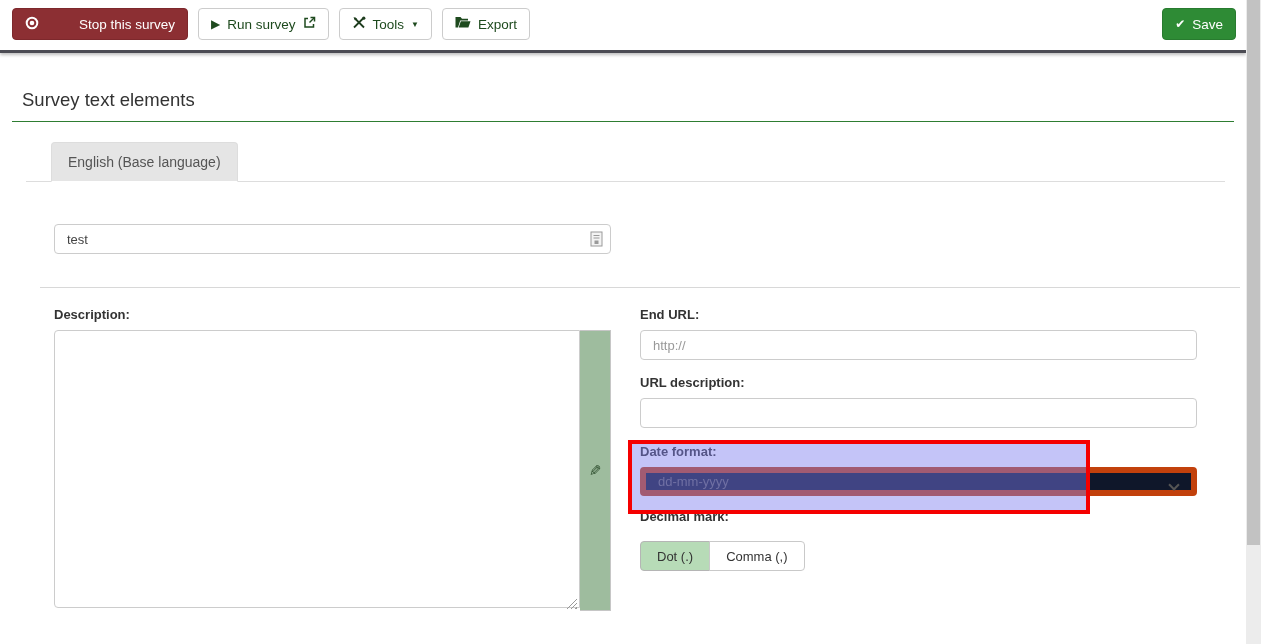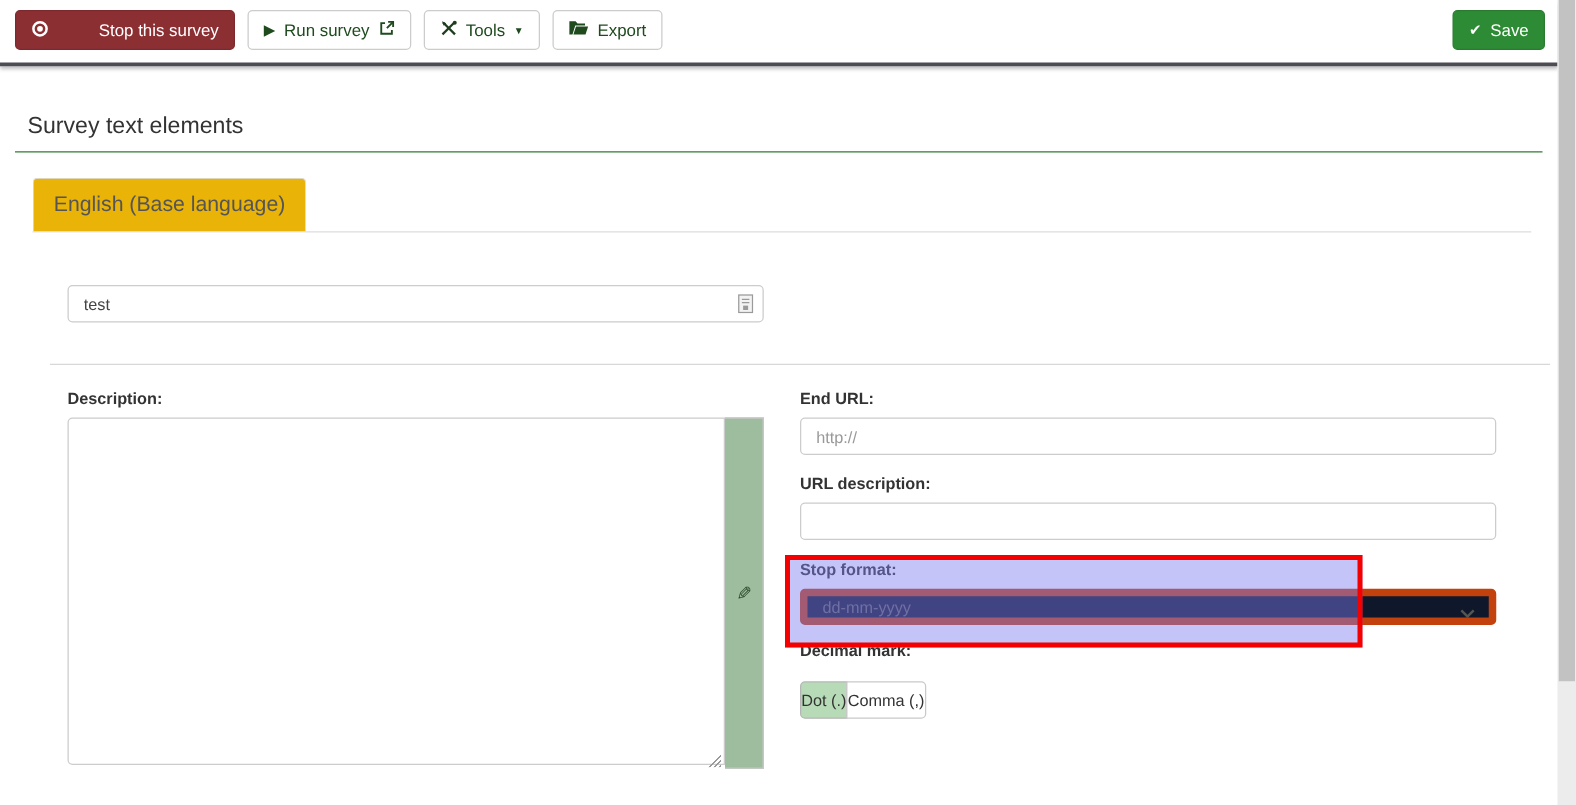--- a/index.html
+++ b/index.html
@@ -19,23 +19,23 @@
   .tb-btn.save { background: #2e8b35; border-color: #287b2f; color: #fff; margin: 0; }
   .spacer { margin-left: auto; }
   .glyph { display: inline-block; line-height: 1; }
   .caret { font-size: 8px; position: relative; top: 1px; }
 
   
   .content { padding-top: 36px; }
   h1.page-title { font-size: 18.5px; font-weight: 400; color: #333; margin-left: 22px; }
   hr.title-rule { border: none; border-top: 1px solid #2e7d32; margin: 10px 12px 0 12px; }
   .tabs { margin: 20px 21px 0 26px; border-bottom: 1px solid #ddd; }
-  .tab { display: inline-block; padding: 11px 16px; font-size: 17px; color: #555;
-    background: #eab308; border: 1px solid #ddd; border-bottom: 1px solid #fff;
-    border-radius: 4px 4px 0 0; margin-bottom: -1px; cursor: pointer; }
+  .tab { display: inline-block; padding: 11px 16px; font-size: 14px; color: #555;
+    background: #e5e5e5; border: 1px solid #ddd; border-bottom: 1px solid #fff;
+    border-radius: 4px 4px 0 0; margin-bottom: -1px; cursor: pointer; margin-left: 25px; }
 
   
   .form { margin: 0 49px 0 54px; padding-top: 42px; }
   .field-label { display: block; font-size: 13px; font-weight: bold; color: #333;
     margin-bottom: 9px; line-height: 13px; }
   .txt-input { width: 100%; height: 30px; border: 1px solid #ccc; border-radius: 4px;
     padding: 0 12px; font-size: 13px; color: #444; font-family: "Liberation Sans", sans-serif;
     background: #fff; outline: none; }
   .txt-input::placeholder { color: #999; }
   .half { width: 557px; }
@@ -72,21 +72,21 @@
   .chevron { position: absolute; right: 13px; top: 8px; width: 8px; height: 8px;
     border-right: 2px solid #555; border-bottom: 2px solid #555; transform: rotate(45deg); }
 
   
   .highlight-box { position: absolute; left: -12px; top: -5px; width: 462px; height: 74px;
     background: rgba(124,124,240,0.45); border: 4px solid #f50000; z-index: 10;
     pointer-events: none; }
 
   
   .btn-group { display: inline-flex; margin-top: 9px; }
-  .toggle-btn { height: 30px; padding: 0 0; font-size: 13px; color: #333;
+  .toggle-btn { height: 30px; padding: 0 16px; font-size: 13px; color: #333;
     background: #fff; border: 1px solid #b5b5b5; cursor: pointer;
     display: inline-flex; align-items: center; font-family: "Liberation Sans", sans-serif; }
   .toggle-btn:first-child { border-radius: 4px 0 0 4px; }
   .toggle-btn:last-child { border-radius: 0 4px 4px 0; margin-left: -1px; border-color: #c9c9c9; }
   .toggle-btn.selected { background: #b7dbb7; }
 
   
   .scrollbar { position: absolute; top: 0; right: 0; width: 15px; height: 644px;
     background: #ececec; }
   .scroll-thumb { position: absolute; top: 0; left: 1px; width: 13px; height: 545px;
@@ -199,21 +199,21 @@
               <input class="txt-input" type="text" placeholder="http://" style="">
             </div>
 
             <div class="fgroup gap16">
               <label class="field-label">URL description:</label>
               <input class="txt-input" type="text" style="">
             </div>
 
             <div class="fgroup gap17">
               <div class="highlight-box"></div>
-              <label class="field-label">Stop format:</label>
+              <label class="field-label">Date format:</label>
               <div class="select-box">
                 <span>dd-mm-yyyy</span>
                 <span class="chevron"></span>
               </div>
             </div>
 
             <div class="fgroup gap14">
               <label class="field-label">Decimal mark:</label>
               <div class="btn-group">
                 <button class="toggle-btn selected">Dot (.)</button>

